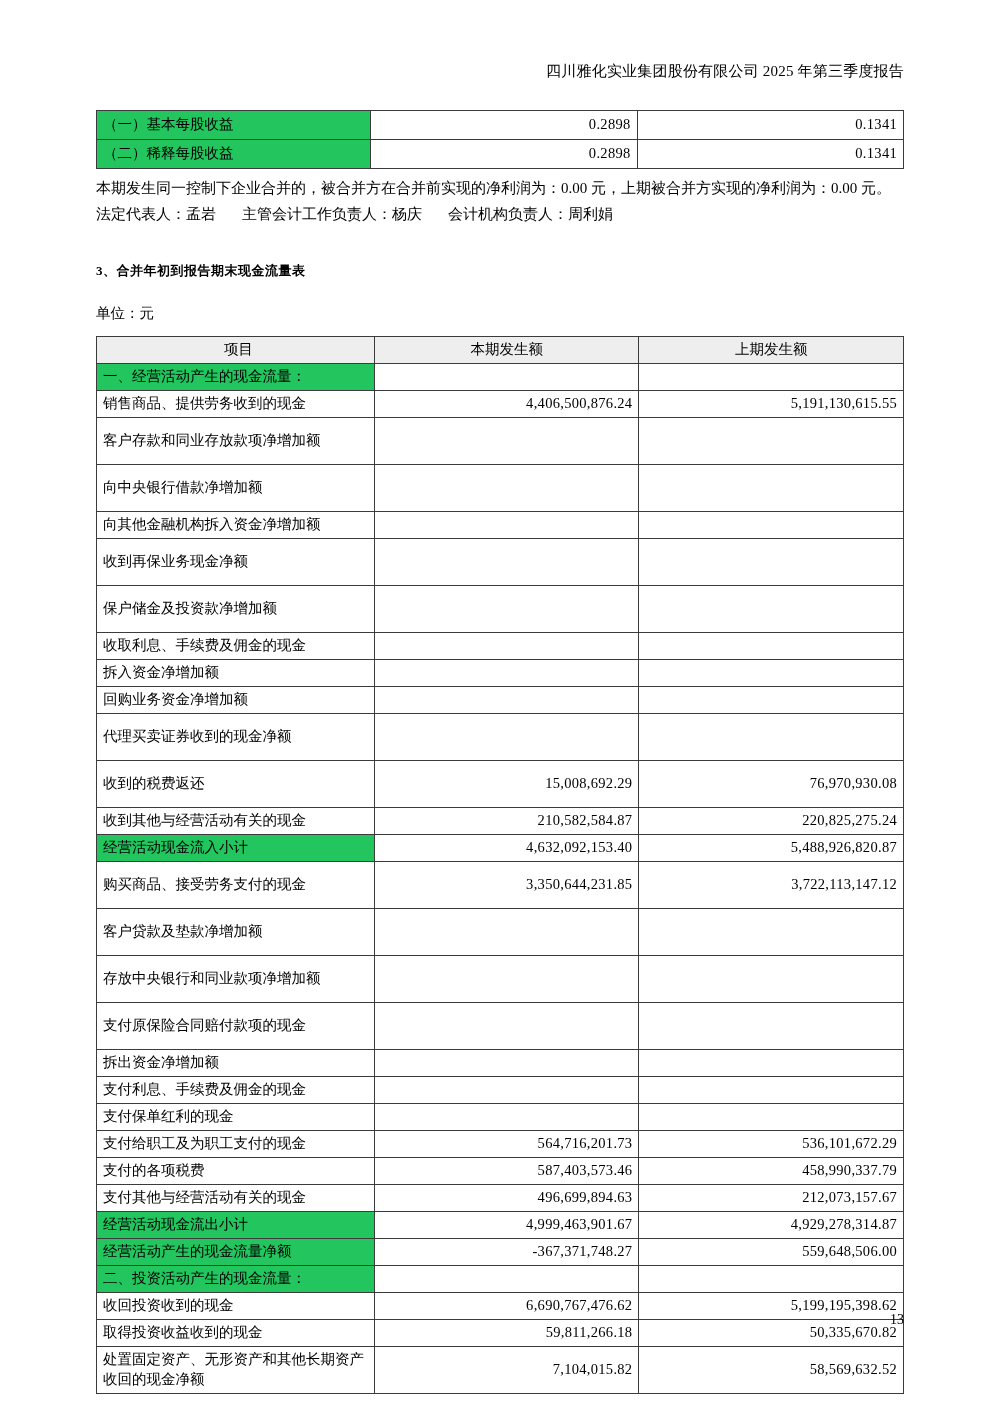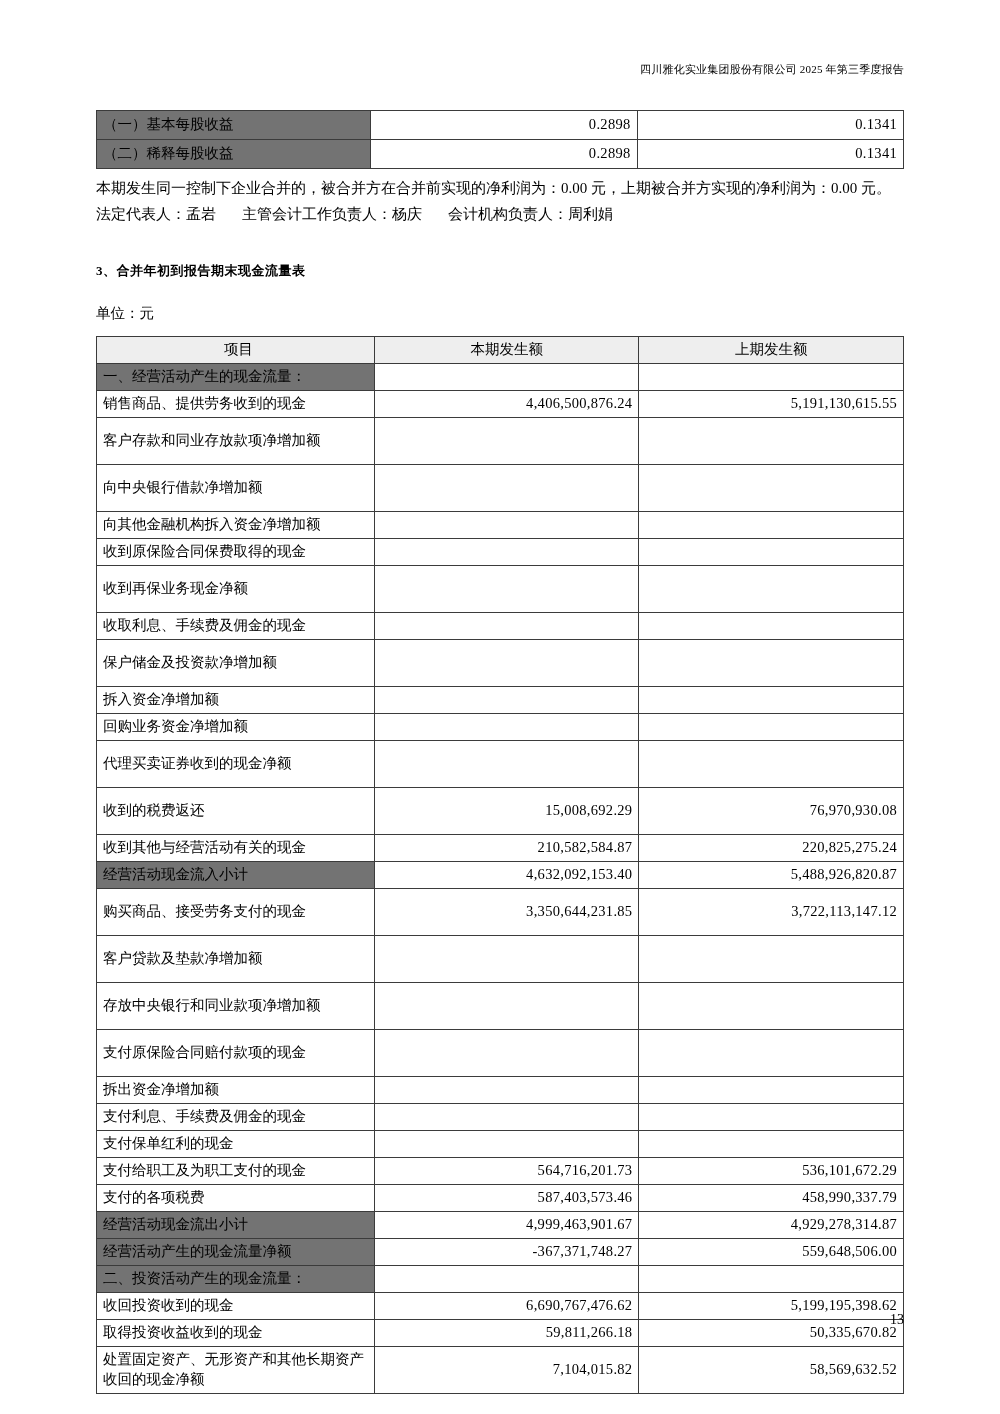--- a/index.html
+++ b/index.html
@@ -18,21 +18,21 @@
     width: 1000px;
     height: 1414px;
     position: relative;
     box-sizing: border-box;
     padding: 0;
   }
   .header {
     position: absolute;
     top: 62px;
     right: 96px;
-    font-size: 11px;
+    font-size: 15px;
     letter-spacing: 0.2px;
     white-space: nowrap;
   }
   .content {
     position: absolute;
     left: 96px;
     top: 110px;
     width: 808px;
   }
   table.tbl {
@@ -82,21 +82,21 @@
     height: 20px;
   }
   .cf-table td.tall {
     height: 40px;
   }
   .hdr-cell {
     text-align: center;
     background: #eeeeee;
   }
   .row-shade {
-    background: #737373;
+    background: #22c55e;
   }
   .pagenum {
     position: absolute;
     right: 96px;
     bottom: 86px;
     font-size: 14px;
   }
   .num {
     font-family: "Liberation Serif", "DejaVu Serif", serif;
     letter-spacing: 0.3px;
@@ -164,38 +164,33 @@
             <td class="c-left indent2 tall">向中央银行借款净增加额</td>
             <td class="c-right num tall"></td>
             <td class="c-right num tall"></td>
           </tr>
           <tr>
             <td class="c-left indent2">向其他金融机构拆入资金净增加额</td>
             <td class="c-right num"></td>
             <td class="c-right num"></td>
           </tr>
           <tr>
-            <td class="c-left indent2">收到原保险合同保费取得的现金</td>
-            <td class="c-right num"></td>
-            <td class="c-right num"></td>
-          </tr>
-          <tr>
             <td class="c-left indent2 tall">收到再保业务现金净额</td>
             <td class="c-right num tall"></td>
             <td class="c-right num tall"></td>
           </tr>
           <tr>
+            <td class="c-left indent2 tall">保户储金及投资款净增加额</td>
+            <td class="c-right num tall"></td>
+            <td class="c-right num tall"></td>
+          </tr>
+          <tr>
             <td class="c-left indent2">收取利息、手续费及佣金的现金</td>
             <td class="c-right num"></td>
             <td class="c-right num"></td>
-          </tr>
-          <tr>
-            <td class="c-left indent2 tall">保户储金及投资款净增加额</td>
-            <td class="c-right num tall"></td>
-            <td class="c-right num tall"></td>
           </tr>
           <tr>
             <td class="c-left indent2">拆入资金净增加额</td>
             <td class="c-right num"></td>
             <td class="c-right num"></td>
           </tr>
           <tr>
             <td class="c-left indent2">回购业务资金净增加额</td>
             <td class="c-right num"></td>
             <td class="c-right num"></td>
@@ -259,20 +254,25 @@
             <td class="c-left indent2">支付给职工及为职工支付的现金</td>
             <td class="c-right num">564,716,201.73</td>
             <td class="c-right num">536,101,672.29</td>
           </tr>
           <tr>
             <td class="c-left indent2">支付的各项税费</td>
             <td class="c-right num">587,403,573.46</td>
             <td class="c-right num">458,990,337.79</td>
           </tr>
           <tr>
+            <td class="c-left indent2">支付其他与经营活动有关的现金</td>
+            <td class="c-right num">496,699,894.63</td>
+            <td class="c-right num">212,073,157.67</td>
+          </tr>
+          <tr>
             <td class="c-left indent1 row-shade">经营活动现金流出小计</td>
             <td class="c-right num">4,999,463,901.67</td>
             <td class="c-right num">4,929,278,314.87</td>
           </tr>
           <tr>
             <td class="c-left indent1 row-shade">经营活动产生的现金流量净额</td>
             <td class="c-right num">-367,371,748.27</td>
             <td class="c-right num">559,648,506.00</td>
           </tr>
           <tr>

